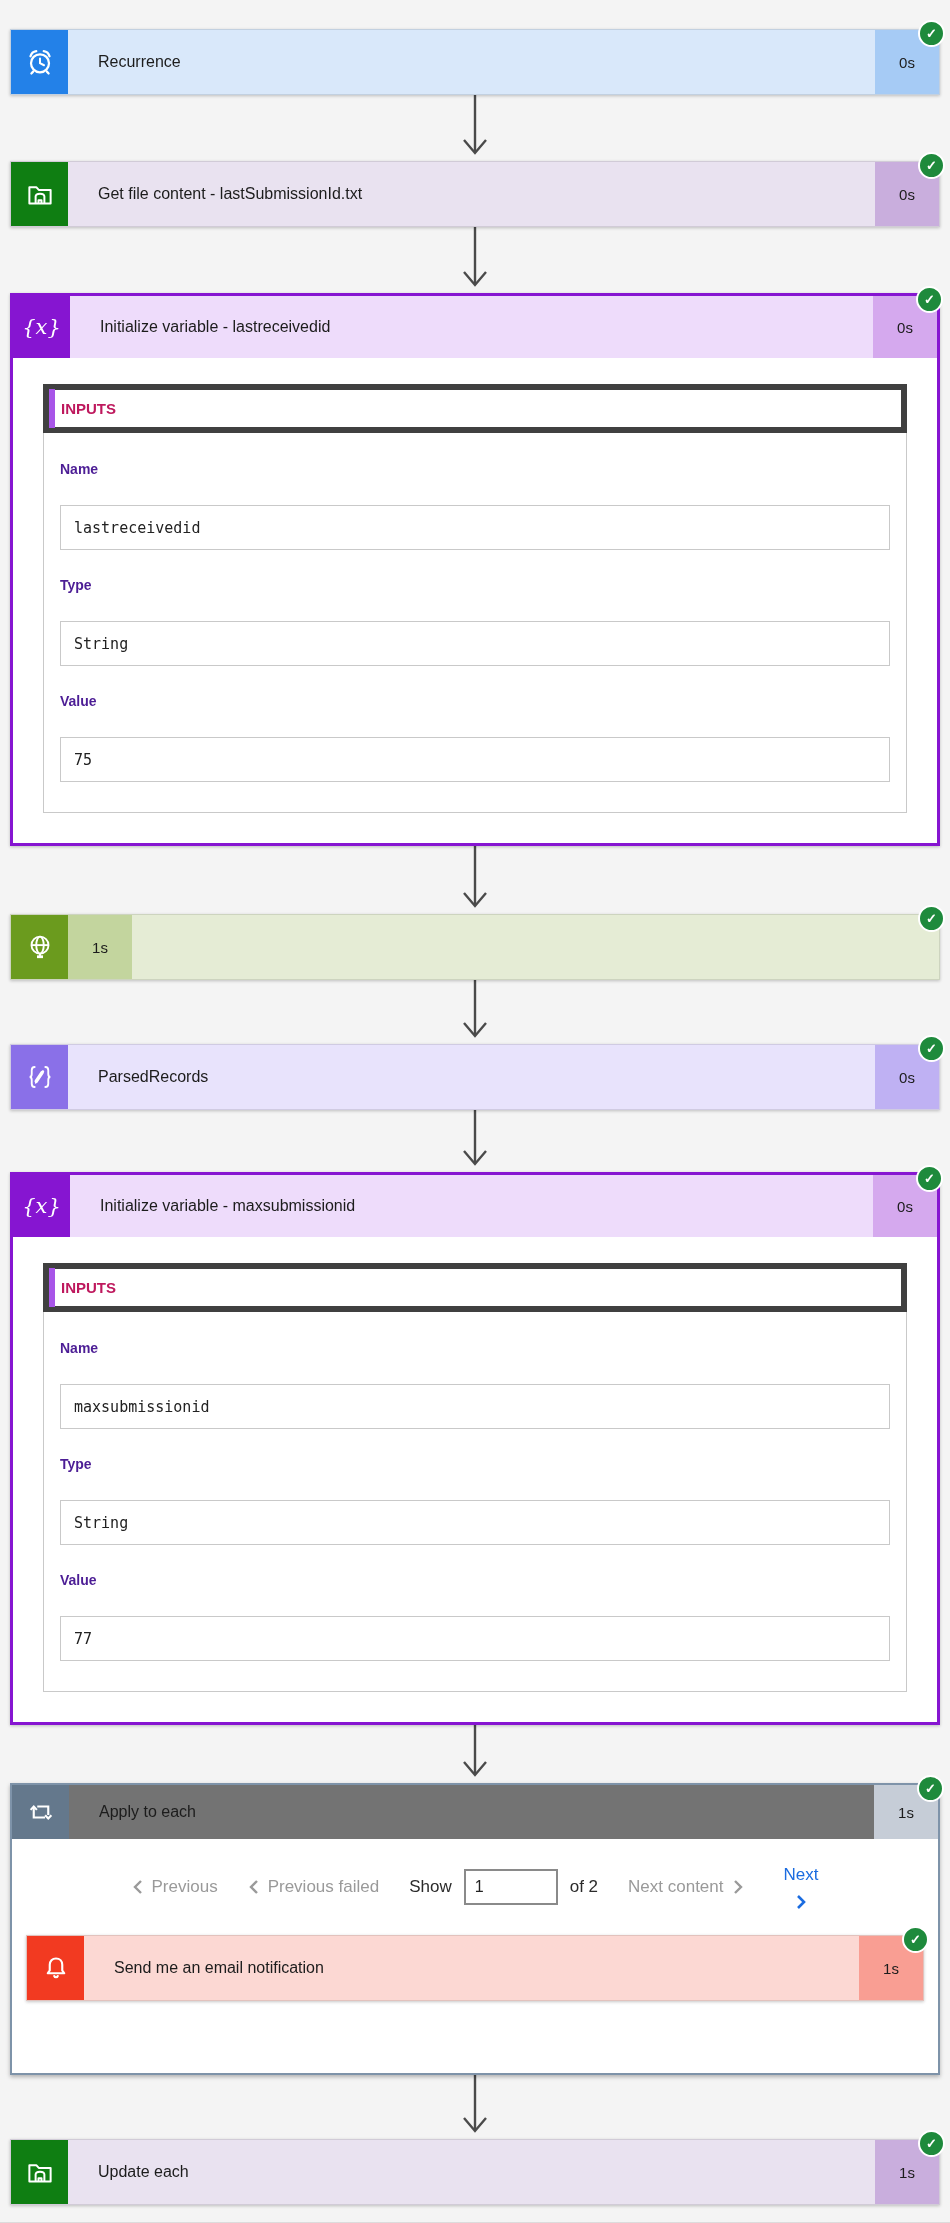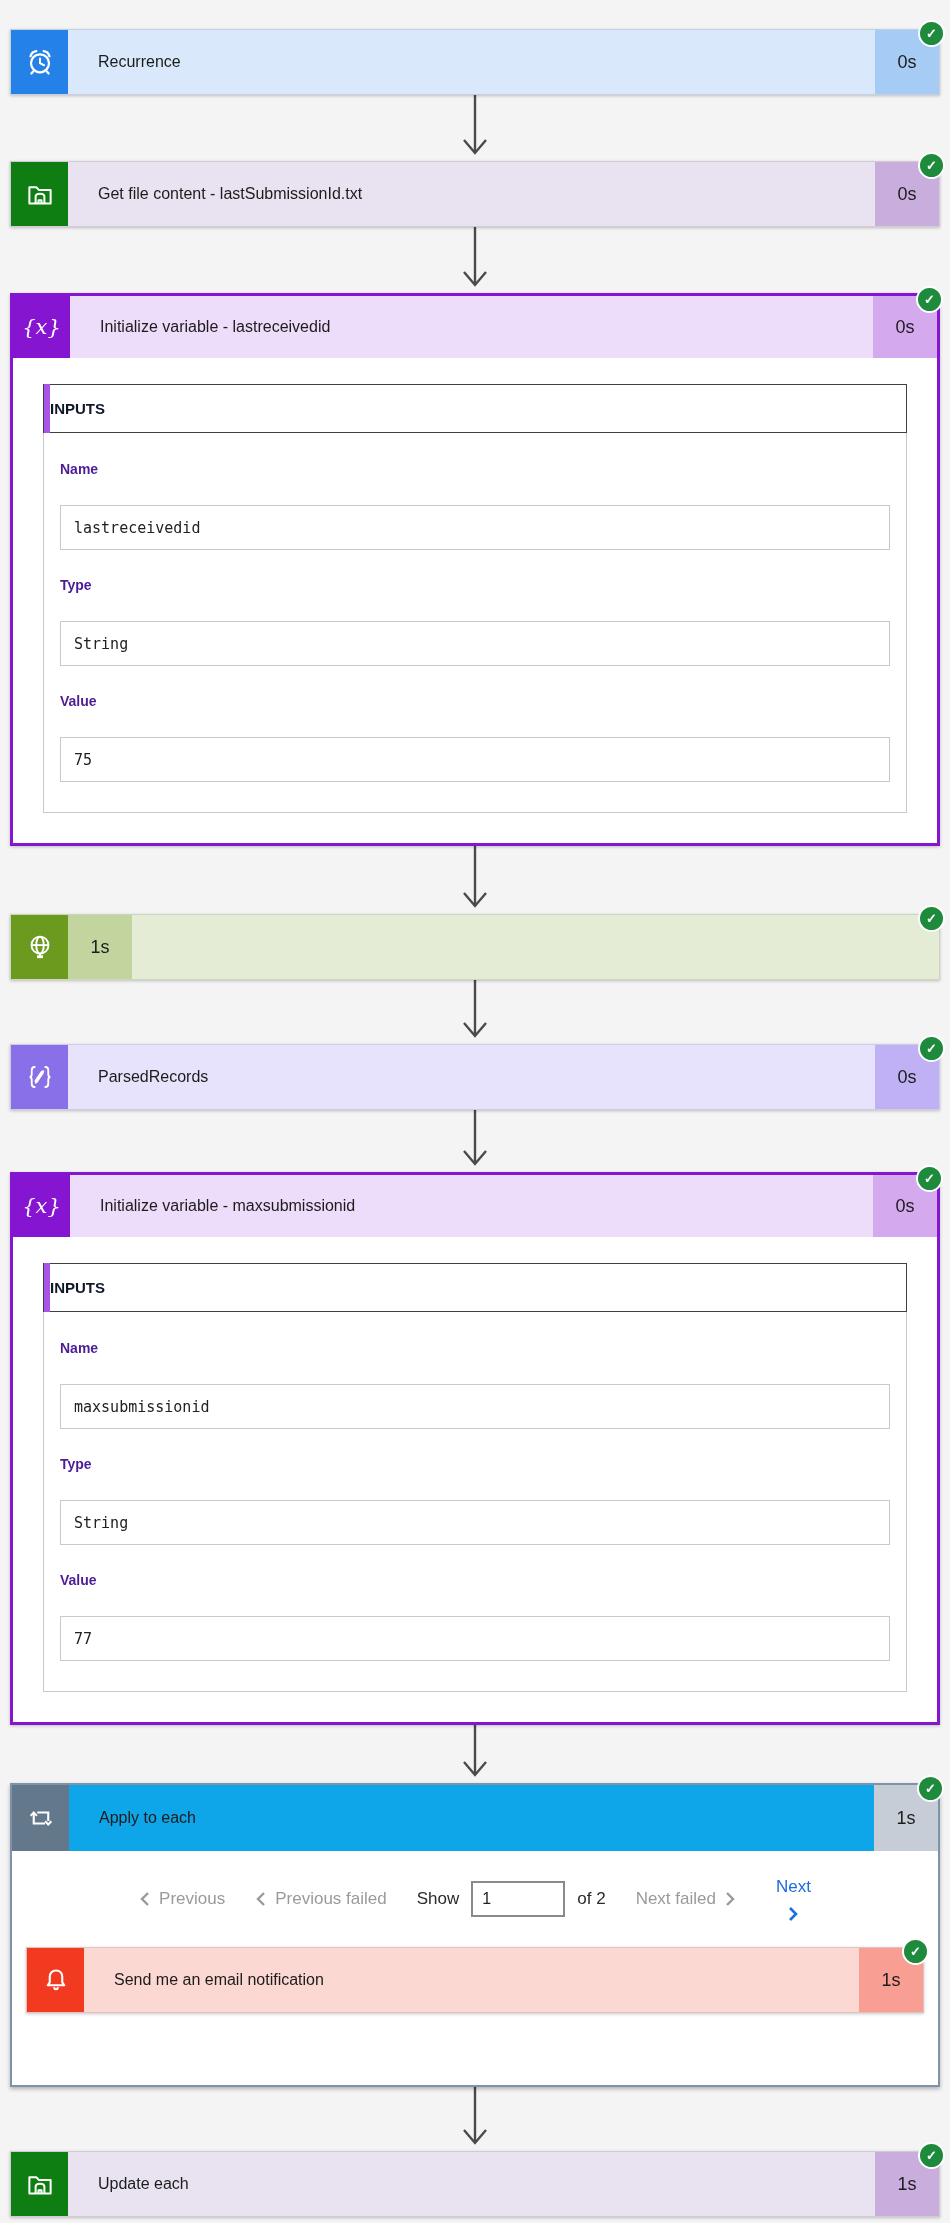--- a/index.html
+++ b/index.html
@@ -5,21 +5,21 @@
   * { box-sizing: border-box; margin: 0; padding: 0; }
   html,body { background:#f4f4f4; }
   body { width:950px; font-family:"Liberation Sans", sans-serif; color:#1c1c1c; }
   .page { width:950px; padding-top:29px; position:relative; }
 
   
   .row { position:relative; margin:0 10px; height:66px; display:flex; align-items:stretch;
          box-shadow:0 1px 3px rgba(0,0,0,.22); border:1px solid rgba(0,0,0,.10); cursor:pointer; }
   .iconbox { width:57px; flex:0 0 57px; display:flex; align-items:center; justify-content:center; }
   .rowtitle { flex:1; display:flex; align-items:center; padding-left:30px; font-size:16px; color:#1c1c1c; }
-  .badge { width:64px; flex:0 0 64px; display:flex; align-items:center; justify-content:center; font-size:18px; color:#1c1c1c; }
+  .badge { width:64px; flex:0 0 64px; display:flex; align-items:center; justify-content:center; font-size:15px; color:#1c1c1c; }
 
   .check { position:absolute; top:-10px; right:-6px; width:27px; height:27px; border-radius:50%;
            background:#1e8a3c; border:2px solid #ffffff; color:#fff; display:flex; align-items:center;
            justify-content:center; font-size:13px; font-weight:bold; z-index:5; }
 
   
   .c-recur  .iconbox{background:#2381e8;} .c-recur{background:#d9e8fa;} .c-recur .badge{background:#a6cbf5;}
   .c-file   .iconbox{background:#0f7e12;} .c-file{background:#e9e2f0;}  .c-file .badge{background:#c9aedd;}
   .c-http   .iconbox{background:#6b9b1e;} .c-http{background:#e5ecd5;}  .c-http .badge{background:#c3d59e;}
   .c-parse  .iconbox{background:#8a70e8;} .c-parse{background:#e8e3fc;} .c-parse .badge{background:#bfb1f3;}
@@ -29,33 +29,33 @@
   .arrow { display:flex; justify-content:center; }
 
   
   .xcard { position:relative; margin:0 10px; border:3px solid #8615d1; background:#fff;
            box-shadow:0 1px 3px rgba(0,0,0,.22); }
   .xhead { display:flex; align-items:stretch; height:62px; background:#eedcfb; cursor:pointer; }
   .xhead .iconbox { background:#8615d1; }
   .xhead .badge { background:#d5a9ee; }
   .varglyph { color:#fff; font-family:"DejaVu Serif", serif; font-style:italic; font-size:21px; }
   .xbody { padding:26px 30px 30px 30px; background:#fff; }
-  .inputs-head { position:relative; border:1px solid #404040; height:49px; display:flex; align-items:center;
-                 padding-left:6px; font-weight:bold; font-size:15px; color:#0f172a; background:#fff; }
+  .inputs-head { position:relative; border:6px solid #404040; height:49px; display:flex; align-items:center;
+                 padding-left:12px; font-weight:bold; font-size:15px; color:#be185d; background:#fff; }
   .inputs-accent { position:absolute; left:0; top:-1px; bottom:-1px; width:6px; background:#a855e8; }
   .inputs-content { border:1px solid #c9c9c9; border-top:none; padding:28px 16px 30px 16px; background:#fff; }
   .fld-label { font-weight:bold; font-size:14px; color:#4c1d95; margin-bottom:9px; }
   .fld-box { border:1px solid #c9c9c9; height:45px; display:flex; align-items:center; padding-left:13px;
              font-family:"DejaVu Sans Mono", monospace; font-size:15px; color:#222; margin-bottom:27px;margin-top:28px; }
   .fld-box:last-child { margin-bottom:0; }
 
   
   .loopcard { position:relative; margin:0 10px; border:2px solid #7e93a9; background:#fff;
               box-shadow:0 2px 4px rgba(0,0,0,.28); }
-  .loophead { display:flex; align-items:stretch; height:66px; background:#0ea5e9; cursor:pointer; }
+  .loophead { display:flex; align-items:stretch; height:54px; background:#737373; cursor:pointer; }
   .loophead .iconbox { background:#64788c; }
   .loophead .badge { background:#c6cdd7; }
   .pager { height:96px; display:flex; align-items:center; justify-content:center; font-size:17px; background:#fff; }
   .pnav { color:#9a9a9a; display:flex; align-items:center; gap:9px; cursor:pointer; }
   .pgap { width:30px; } .pgap-l { width:40px; }
   .plabel { color:#2b2b2b; }
   .pager input { width:94px; height:36px; border:2px solid #8a8a8a; font-size:16px; padding-left:9px;
                  font-family:"Liberation Sans", sans-serif; color:#222; margin:0 12px; }
   .pnext { color:#1b6ce0; display:flex; align-items:center; gap:9px; cursor:pointer;flex-direction:column; }
   .loopbody-row { margin:0 14px; }
@@ -270,21 +270,21 @@
           <polyline points="9,2 3,8 9,14" stroke="#9a9a9a" stroke-width="2.4" fill="none"></polyline>
         </svg>
         <span>Previous failed</span>
       </span>
       <span class="pgap"></span>
       <span class="plabel">Show</span>
       <input type="text" value="1" style="">
       <span class="plabel">of 2</span>
       <span class="pgap"></span>
       <span class="pnav">
-        <span>Next failed</span>
+        <span>Next content</span>
         <svg width="11" height="16" viewBox="0 0 11 16">
           <polyline points="2,2 8,8 2,14" stroke="#9a9a9a" stroke-width="2.4" fill="none"></polyline>
         </svg>
       </span>
       <span class="pgap-l"></span>
       <span class="pnext">
         <span>Next</span>
         <svg width="11" height="16" viewBox="0 0 11 16">
           <polyline points="2,2 8,8 2,14" stroke="#1b6ce0" stroke-width="2.6" fill="none"></polyline>
         </svg>

